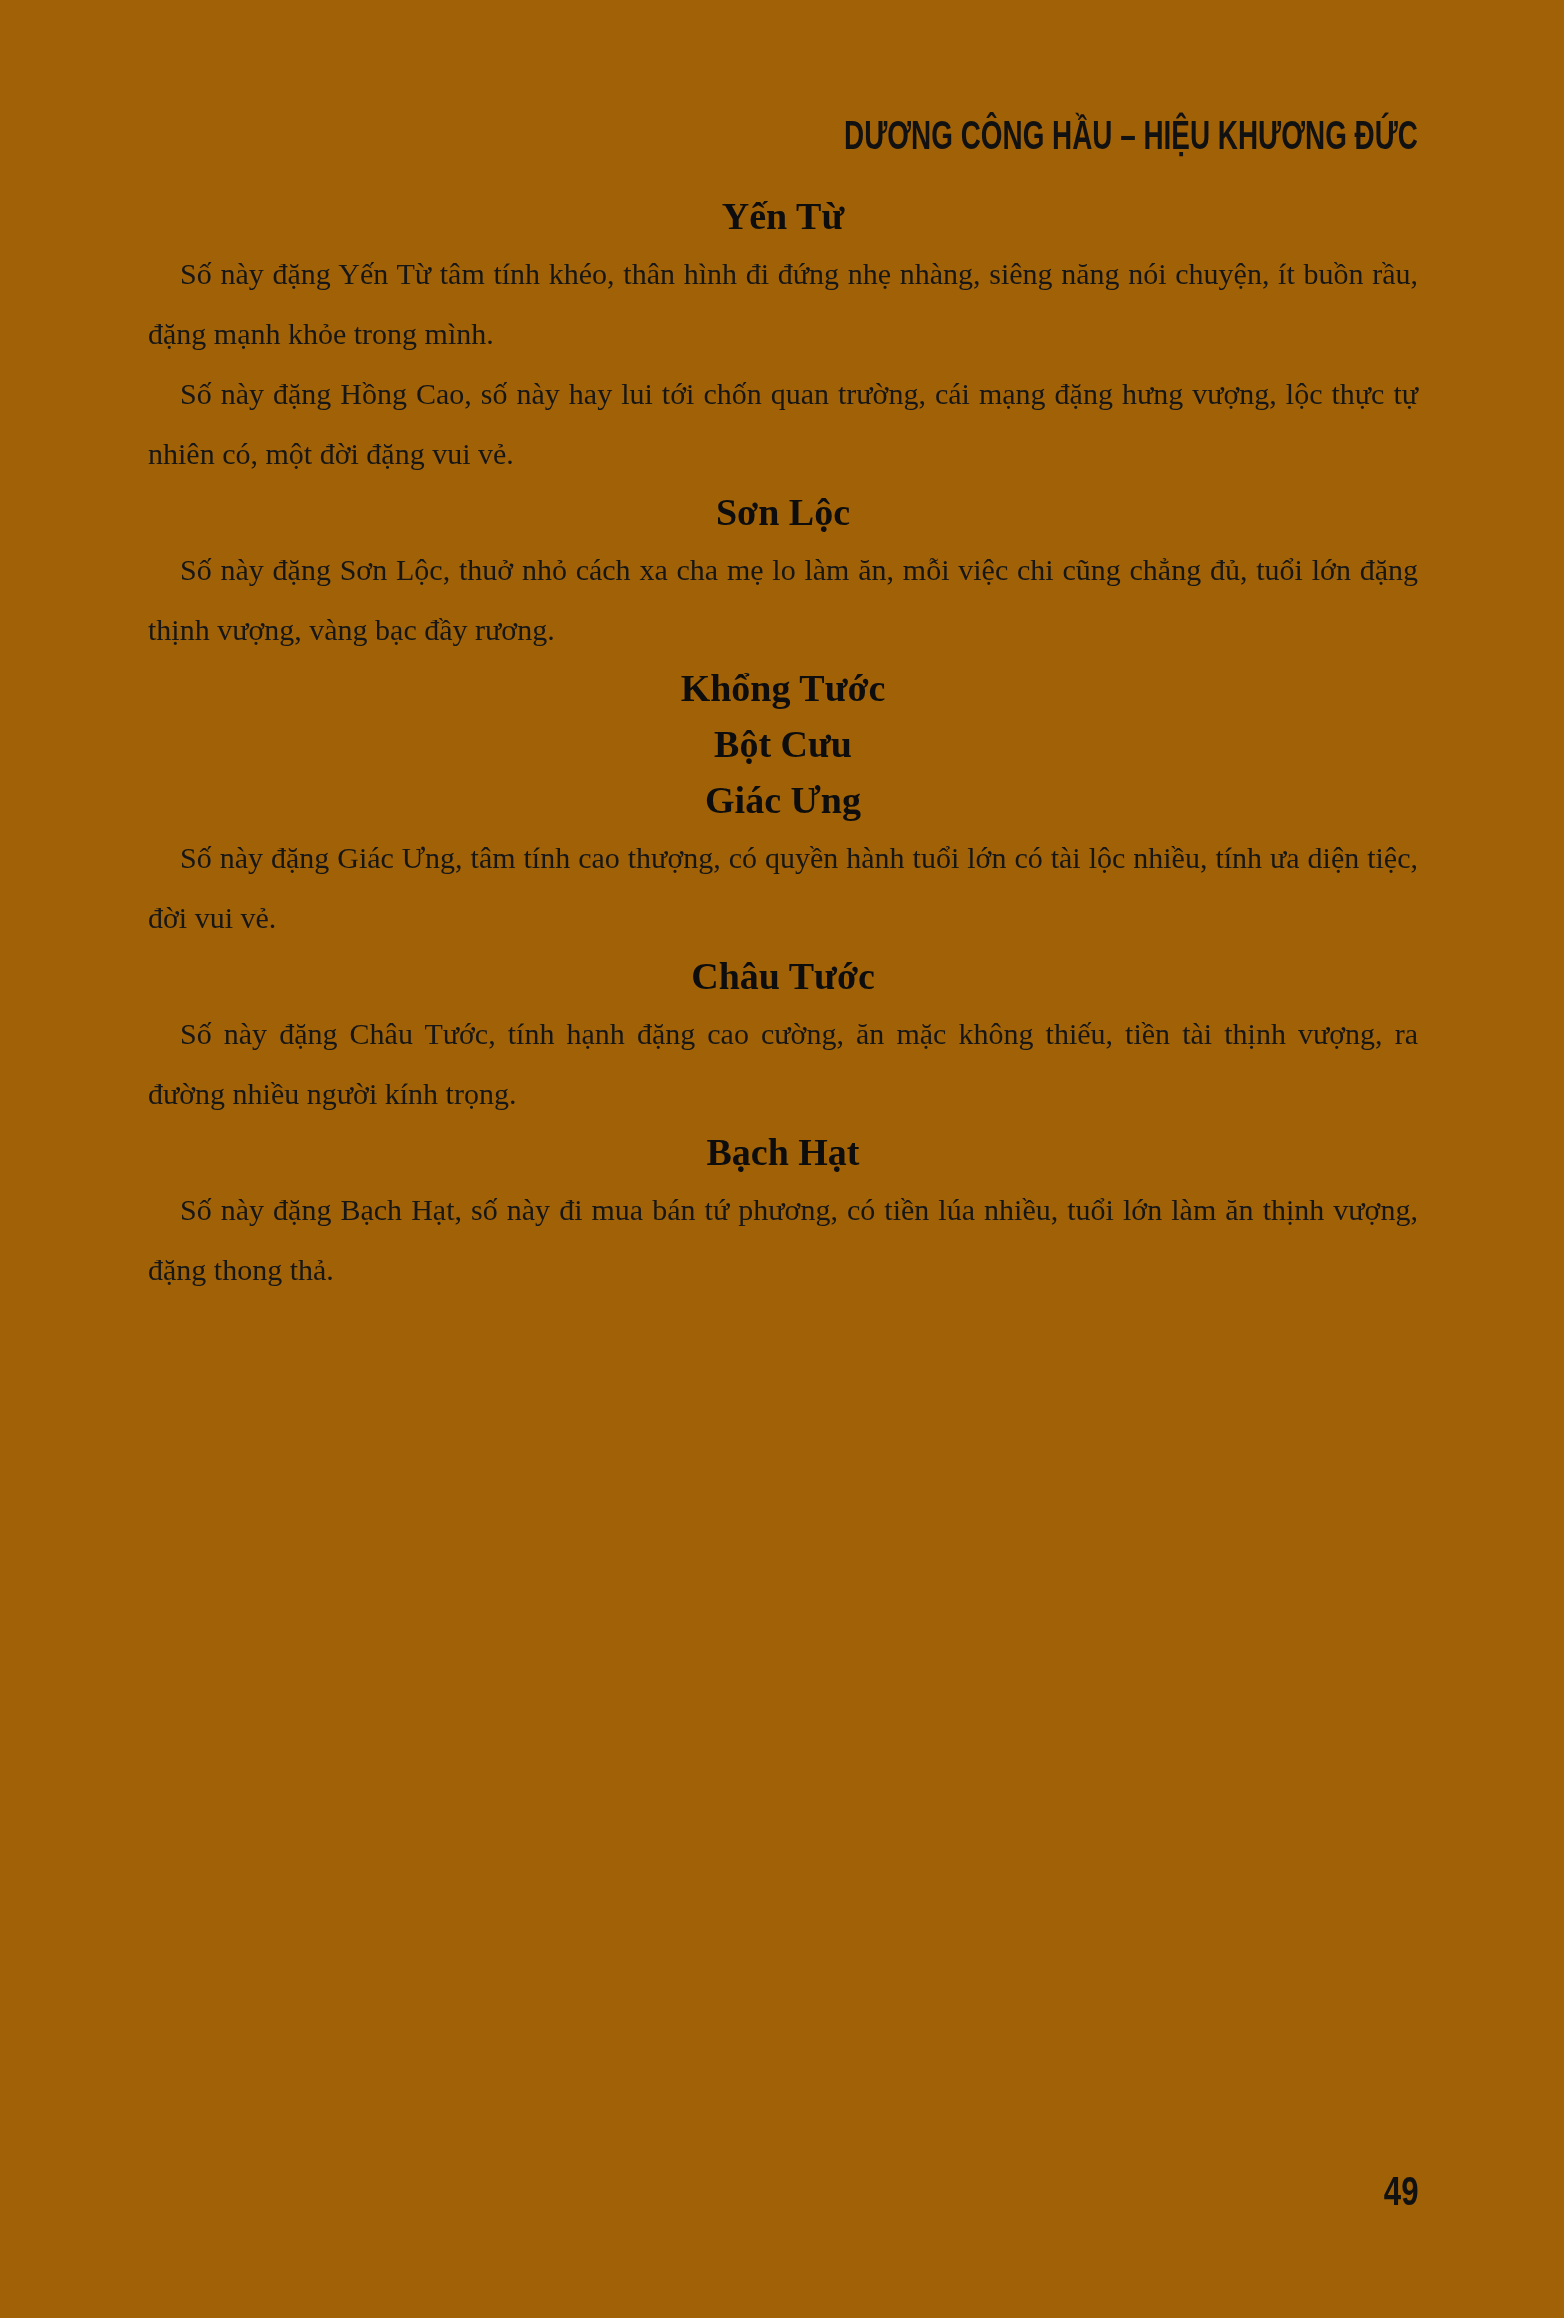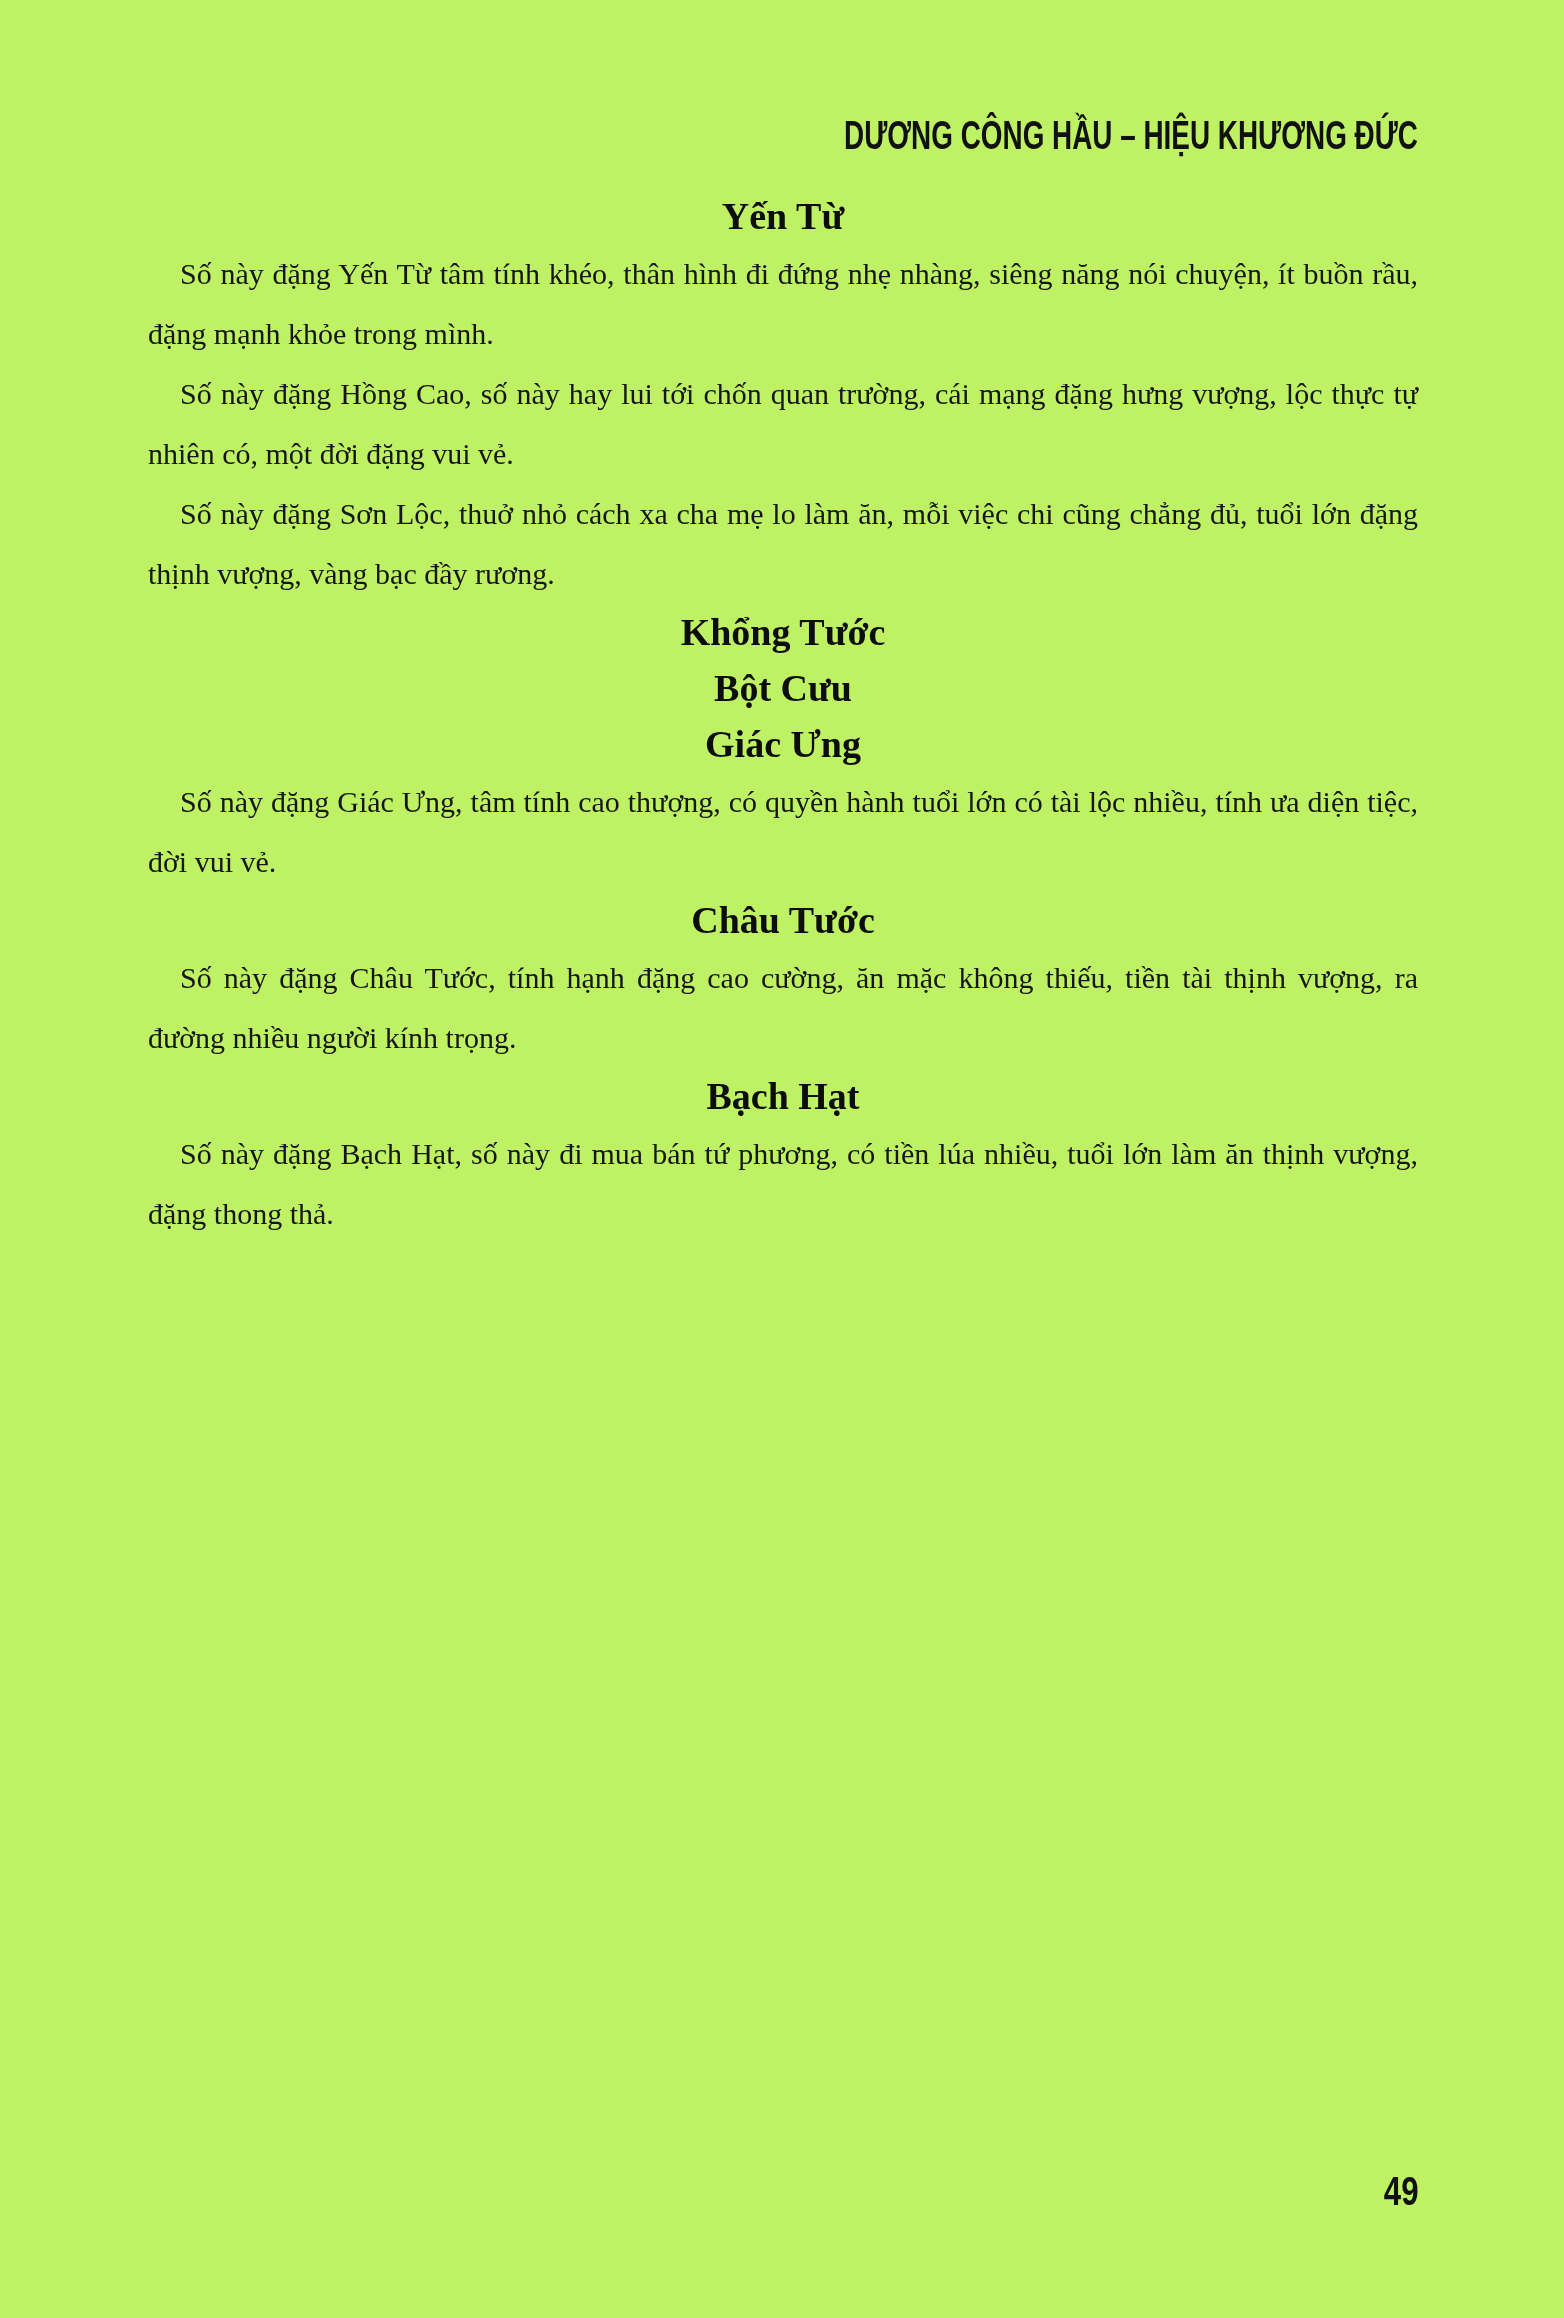--- a/index.html
+++ b/index.html
@@ -1,21 +1,21 @@
 <!DOCTYPE html>
 <html style="font-size:12.8px"><head>
 <meta charset="utf-8">
 <style>
   * { margin: 0; padding: 0; box-sizing: border-box; }
   html, body { background: #ffffff; }
   .page {
     position: relative;
     width: 1565px;
     height: 2319px;
-    background: #bef264;
+    background: #a16207;
     font-family: "Liberation Serif", serif;
     color: #161616;
     overflow: hidden;
   }
   .running-header {
     position: absolute;
     top: 112px;
     right: 147px;
     font-family: "Liberation Sans", sans-serif;
     font-weight: bold;
@@ -70,20 +70,21 @@
     <div class="section">
       <div class="section-heading">Yến Từ</div>
       <p class="section-body">Số này đặng Yến Từ tâm tính khéo, thân hình đi đứng nhẹ nhàng, siêng năng nói chuyện, ít buồn rầu, đặng mạnh khỏe trong mình.</p>
     </div>
 
     <div class="section">
       <p class="section-body">Số này đặng Hồng Cao, số này hay lui tới chốn quan trường, cái mạng đặng hưng vượng, lộc thực tự nhiên có, một đời đặng vui vẻ.</p>
     </div>
 
     <div class="section">
+      <div class="section-heading">Sơn Lộc</div>
       <p class="section-body">Số này đặng Sơn Lộc, thuở nhỏ cách xa cha mẹ lo làm ăn, mỗi việc chi cũng chẳng đủ, tuổi lớn đặng thịnh vượng, vàng bạc đầy rương.</p>
     </div>
 
     <div class="section">
       <div class="section-heading">Khổng Tước</div>
     </div>
 
     <div class="section">
       <div class="section-heading">Bột Cưu</div>
     </div>

